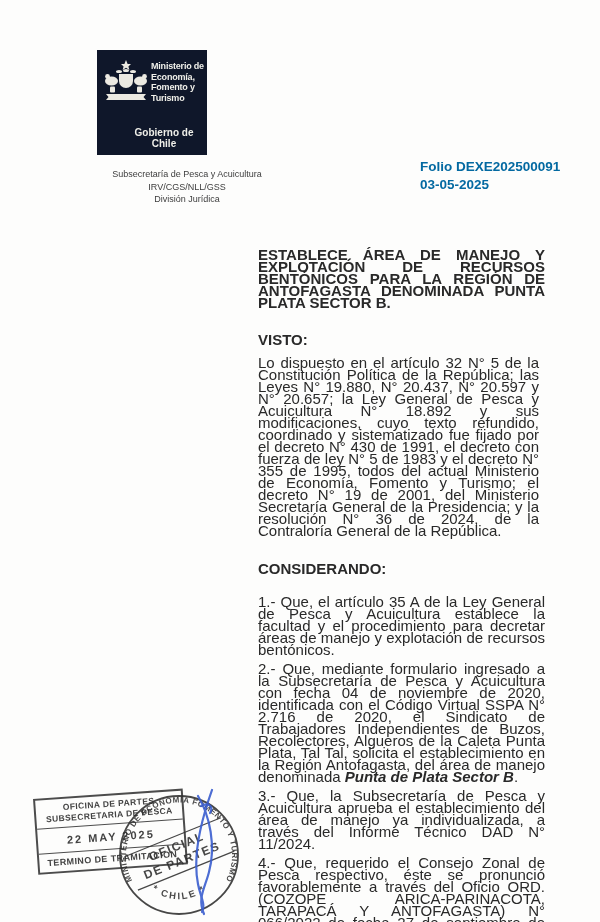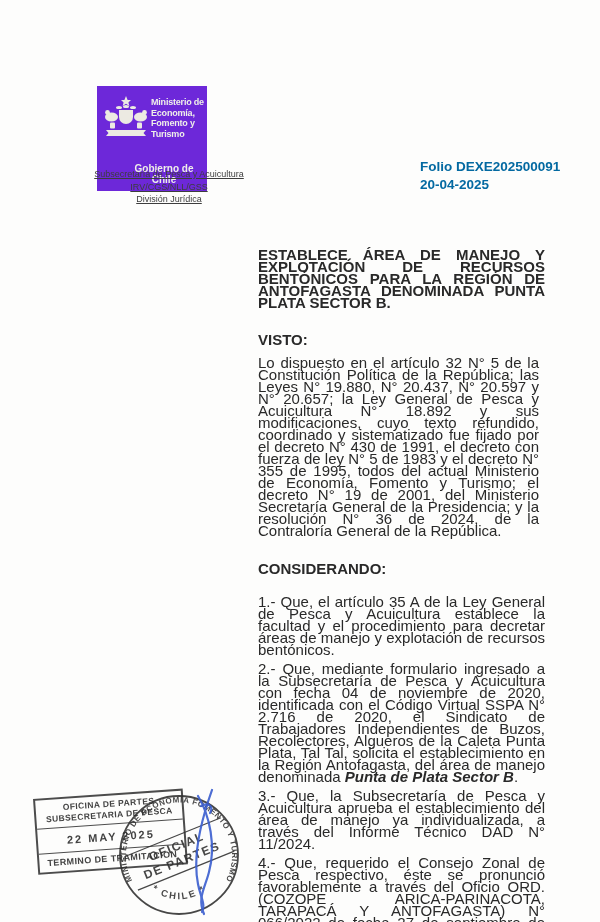--- a/index.html
+++ b/index.html
@@ -1,30 +1,30 @@
 <!DOCTYPE html>
 <html><head>
 <meta charset="utf-8">
 <style>
   html,body{margin:0;padding:0;background:#ffffff;}
   .page{
     position:relative;width:600px;height:922px;background:#fdfdfc;overflow:hidden;
     font-family:"Liberation Sans",sans-serif;color:#262626;
   }
   
-  .logo{position:absolute;left:97px;top:50px;width:110px;height:105px;background:#6d28d9;color:#efefe9;margin-top:36px;}
+  .logo{position:absolute;left:97px;top:50px;width:110px;height:105px;background:#0f172a;color:#efefe9;}
   .logo .emblem{position:absolute;left:7px;top:9px;}
   .logo .logo-title{
     position:absolute;left:54px;top:11px;width:54px;
     font-size:9px;font-weight:700;line-height:10.5px;letter-spacing:-0.2px;white-space:pre-line;
   }
   .logo .logo-gov{position:absolute;left:28px;right:4px;bottom:6px;text-align:center;font-size:10px;font-weight:700;}
   
-  .letterhead{position:absolute;left:24px;top:168px;width:290px;text-align:center;
-    font-size:9px;line-height:12.5px;color:#3d3d3d;text-decoration:underline;}
+  .letterhead{position:absolute;left:42px;top:168px;width:290px;text-align:center;
+    font-size:9px;line-height:12.5px;color:#3d3d3d;}
   .folio{position:absolute;left:420px;top:158px;font-size:13.5px;font-weight:700;line-height:18px;color:#0369a1;}
   
   .content{position:absolute;left:258px;top:249px;width:287px;font-size:15px;line-height:12px;text-align:justify;color:#292929;}
   .doc-title{font-weight:700;margin:0 0 25px 0;}
   .section-h{font-weight:700;margin:8px 0 11px 0;text-align:left;}
   .para{margin:0 0 7px 0;}
   .para-gap{margin:0 6px 26px 0;}
   .h-gap{margin:0 0 21px 0;}
   .rect-stamp{
     position:absolute;left:33px;top:799px;width:146px;
@@ -67,21 +67,21 @@
   </div>
 
   <div class="letterhead">
     <div>Subsecretaría de Pesca y Acuicultura</div>
     <div>IRV/CGS/NLL/GSS</div>
     <div>División Jurídica</div>
   </div>
 
   <div class="folio">
     <div>Folio DEXE202500091</div>
-    <div>20-04-2025</div>
+    <div>03-05-2025</div>
   </div>
 
   <div class="content">
     <p class="doc-title">ESTABLECE ÁREA DE MANEJO Y EXPLOTACIÓN DE RECURSOS BENTÓNICOS PARA LA REGIÓN DE ANTOFAGASTA DENOMINADA PUNTA PLATA SECTOR B.</p>
     <p class="section-h">VISTO:</p>
     <p class="para para-gap">Lo dispuesto en el artículo 32 N° 5 de la Constitución Política de la República; las Leyes N° 19.880, N° 20.437, N° 20.597 y N° 20.657; la Ley General de Pesca y Acuicultura N° 18.892 y sus modificaciones, cuyo texto refundido, coordinado y sistematizado fue fijado por el decreto N° 430 de 1991, el decreto con fuerza de ley N° 5 de 1983 y el decreto N° 355 de 1995, todos del actual Ministerio de Economía, Fomento y Turismo; el decreto N° 19 de 2001, del Ministerio Secretaría General de la Presidencia; y la resolución N° 36 de 2024, de la Contraloría General de la República.</p>
     <p class="section-h h-gap">CONSIDERANDO:</p>
     <div>
         <p class="para">1.- Que, el artículo 35 A de la Ley General de Pesca y Acuicultura establece la facultad y el procedimiento para decretar áreas de manejo y explotación de recursos bentónicos.</p>
         <p class="para">2.- Que, mediante formulario ingresado a la Subsecretaría de Pesca y Acuicultura con fecha 04 de noviembre de 2020, identificada con el Código Virtual SSPA N° 2.716 de 2020, el Sindicato de Trabajadores Independientes de Buzos, Recolectores, Algueros de la Caleta Punta Plata, Tal Tal, solicita el establecimiento en la Región Antofagasta, del área de manejo denominada <b><i>Punta de Plata Sector B</i></b>.</p>

